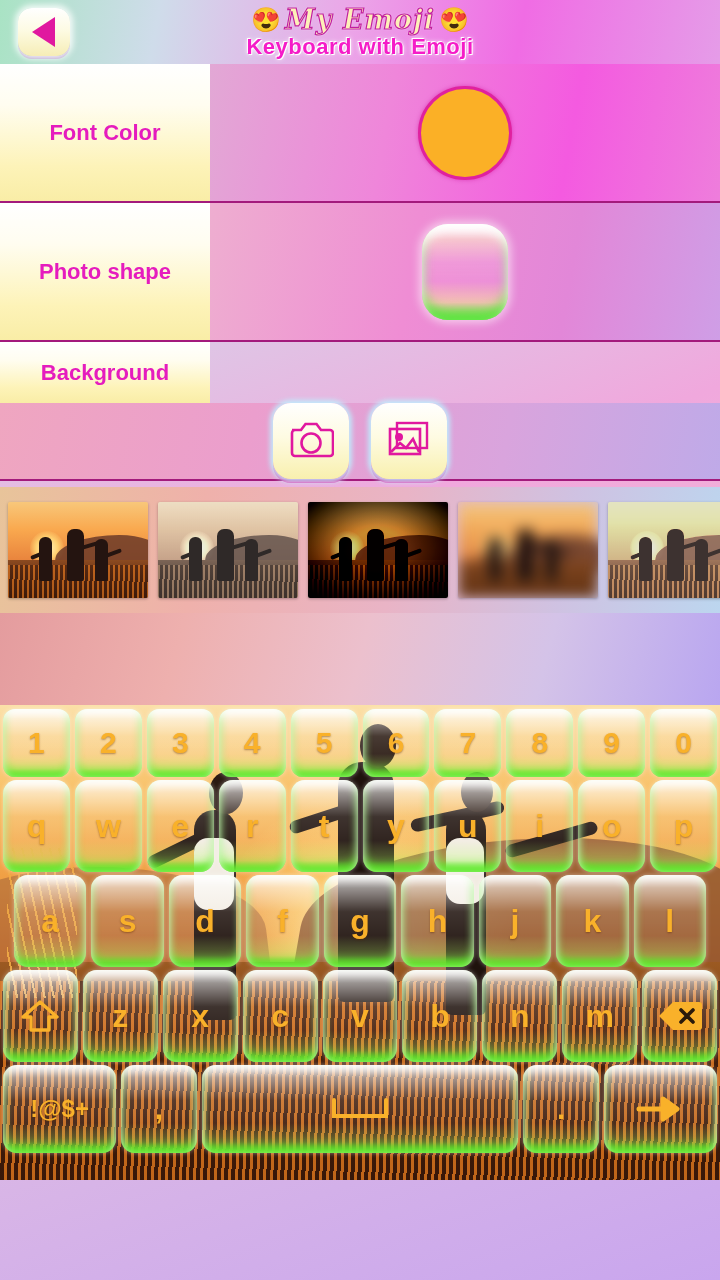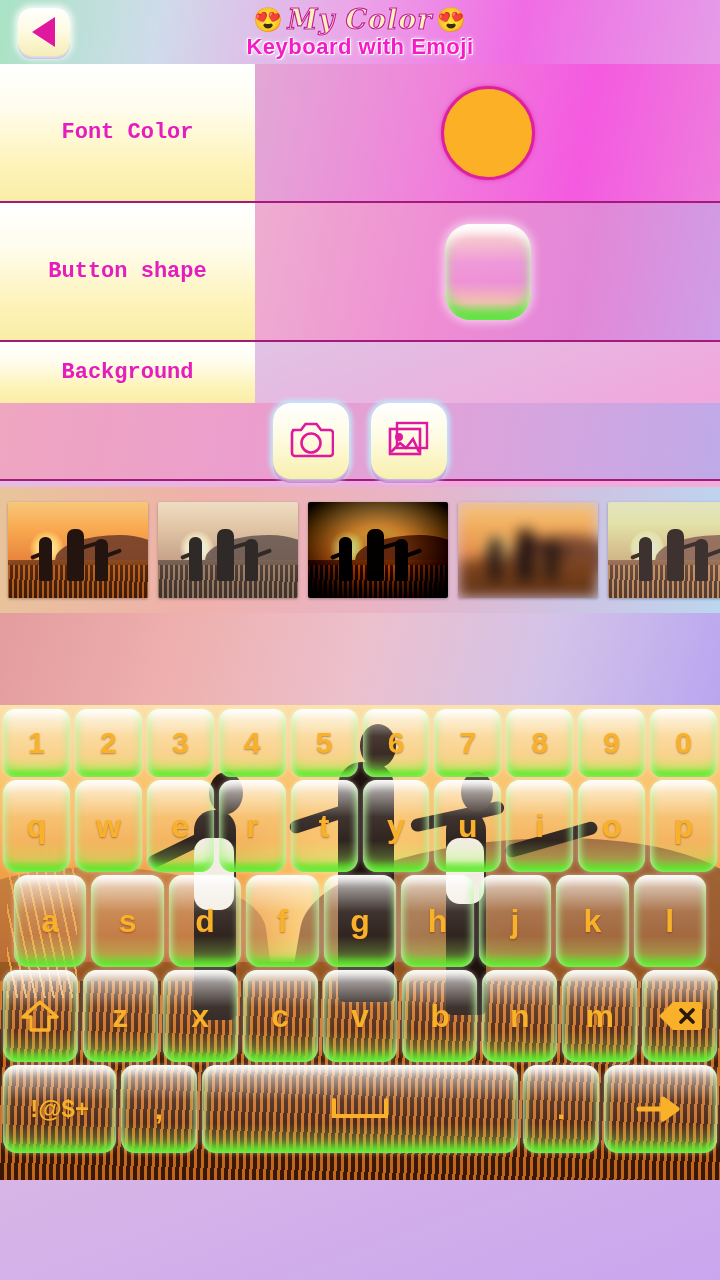--- a/index.html
+++ b/index.html
@@ -50,24 +50,24 @@
   }
 
   
   .settings{position:absolute;left:0;top:64px;width:720px;height:420px;z-index:5;}
   .srow{
     position:relative;width:720px;height:139px;display:flex;
     border-bottom:2px solid #a31a7c;box-sizing:border-box;
   }
   .srow:last-child{border-bottom:2px solid #a31a7c;flex-direction:column;}
   .slabel{
-    width:255px;height:100%;box-sizing:border-box;
+    width:210px;height:100%;box-sizing:border-box;
     background:linear-gradient(180deg,#ffffff 0%, #fffdf0 30%, #fdf3b8 75%, #f9eda6 100%);
     display:flex;align-items:center;justify-content:center;
-    color:#e51cbe;font-size:22px;font-weight:bold;font-family:Liberation Mono, monospace;
+    color:#e51cbe;font-size:22px;font-weight:bold;
   }
   .svalue{
     flex:1;height:100%;display:flex;align-items:center;justify-content:center;gap:22px;
   }
   .row-fontcolor .svalue{background:linear-gradient(100deg,#e2a8d5 0%, #ef86da 35%, #f45ae0 70%, #ee7ddc 100%);}
   .row-btnshape .svalue{background:linear-gradient(100deg,#eeaed0 0%, #ef8dd4 40%, #e287d8 70%, #cf9ee6 100%);}
   .row-background .svalue{background:linear-gradient(100deg,#efa6c0 0%, #eb9ecd 35%, #d9a4dd 70%, #bfaae8 100%);}
 
   .swatch{
     width:88px;height:88px;border-radius:50%;
@@ -220,38 +220,38 @@
     <div class="backbtn">
       <span>
         <svg width="28" height="34" viewBox="0 0 28 34">
           <polygon points="25,2 25,32 2,17" fill="#e0189f"></polygon>
         </svg>
       </span>
     </div>
     <div class="titlewrap">
       <div class="title1">
         <span class="emo">😍</span>
-        <span class="txt">My Color</span>
+        <span class="txt">My Emoji</span>
         <span class="emo">😍</span>
       </div>
       <div class="title2">Keyboard with Emoji</div>
     </div>
   </div>
 
   <div class="settings">
 
     <div class="srow row-fontcolor">
       <div class="slabel">Font Color</div>
       <div class="svalue">
         <div class="swatch"></div>
       </div>
     </div>
 
     <div class="srow row-btnshape">
-      <div class="slabel">Button shape</div>
+      <div class="slabel">Photo shape</div>
       <div class="svalue">
         <div class="shapeprev"></div>
       </div>
     </div>
 
     <div class="srow row-background">
       <div class="slabel">Background</div>
       <div class="svalue">
         <div class="tilebtn">
           <span>

